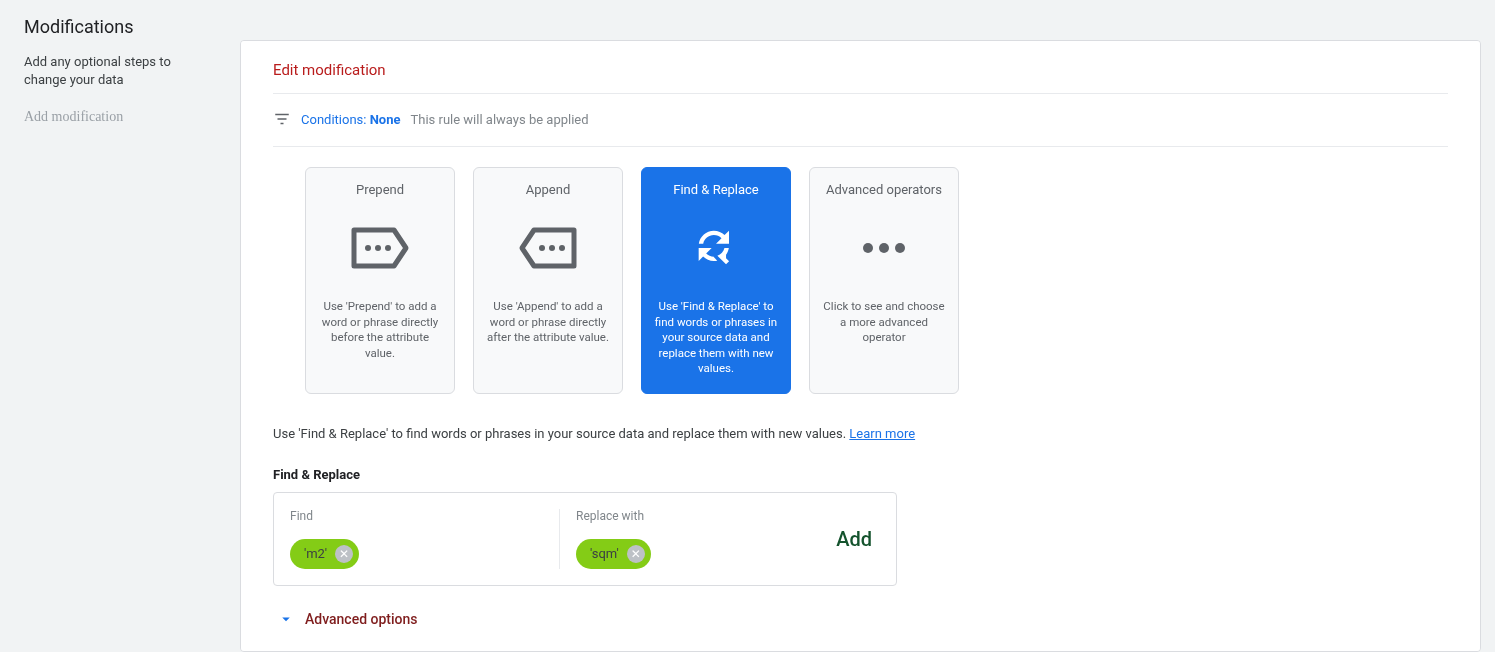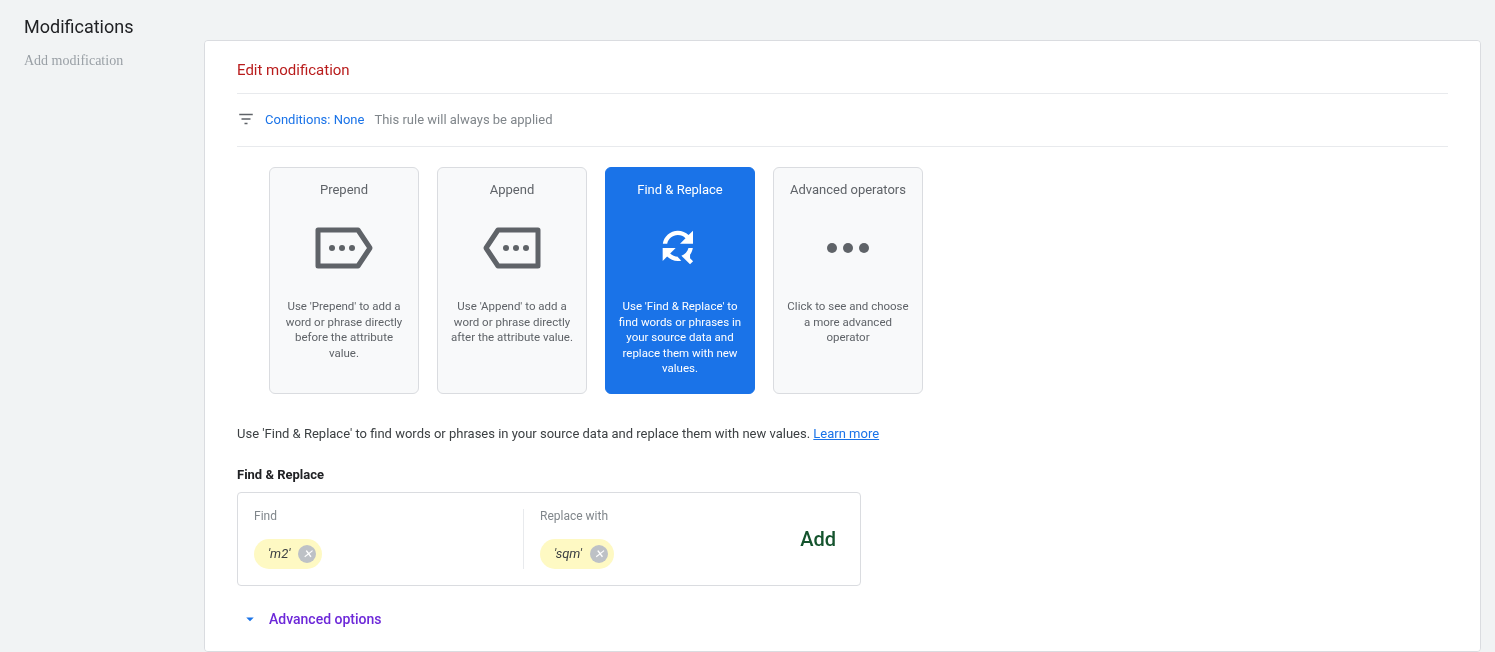--- a/index.html
+++ b/index.html
@@ -5,21 +5,21 @@
 * { box-sizing: border-box; margin: 0; padding: 0; }
 body {
   font-family: Roboto, Arial, sans-serif;
   background: #f1f3f4;
   width: 1495px;
   height: 652px;
   overflow: hidden;
 }
 .layout { display: flex; width: 100%; height: 100%; }
 .sidebar {
-  width: 204px;
+  width: 240px;
   padding: 16px 24px;
   background: #f1f3f4;
 }
 .sidebar-title {
   font-size: 18px;
   font-weight: 400;
   color: #202124;
   margin-bottom: 16px;
 }
 .sidebar-desc {
@@ -52,21 +52,21 @@
 .conditions-row {
   display: flex;
   align-items: center;
   gap: 10px;
   font-size: 13px;
   color: #5f6368;
   margin-bottom: 18px;
 }
 .conditions-row .filter-icon { color: #5f6368; display:flex; }
 .conditions-link { color: #1a73e8; }
-.conditions-link .bold { font-weight: 400; }
+.conditions-link .bold { font-weight: 700; }
 .conditions-note { color: #80868b; }
 .cards-row {
   display: flex;
   gap: 18px;
   margin: 20px 0 32px 24px;
   padding-left: 8px;
 }
 .card {
   width: 150px;
   border: 1px solid #dadce0;
@@ -134,61 +134,61 @@
 .fr-col.sep { border-right: 1px solid #e8eaed; }
 .fr-col.second { padding-left: 16px; }
 .fr-label {
   font-size: 12px;
   color: #80868b;
   margin-bottom: 16px;
 }
 .chip {
   display: inline-flex;
   align-items: center;
-  background: #fef9c3;
+  background: #84cc16;
   border-radius: 16px;
   padding: 6px 6px 6px 14px;
   font-size: 13px;
   color: #3c4043;
   gap: 8px;
-  font-style: italic;
 }
 .chip-remove {
   width: 18px; height:18px; border-radius:50%;
   background:#bdc1c6; color:#fff;
   display:flex; align-items:center; justify-content:center;
   font-size:12px; line-height:1; cursor:pointer;
 }
 .add-btn {
   margin-left: auto;
   align-self: center;
   color: #14532d;
   font-size: 20px;
   font-weight: 500;
   cursor: pointer;
   padding-right: 8px;
 }
 .advanced-options {
   display: flex;
   align-items: center;
   gap: 10px;
-  color: #6d28d9;
+  color: #7f1d1d;
   font-size: 14px;
   font-weight: 500;
   cursor: pointer;
   margin-left: 4px;
 }
 .chevron { display:flex; }
 </style>
 </head>
 <body>
 
 <div class="layout">
   <aside class="sidebar">
     <h2 class="sidebar-title">Modifications</h2>
+    <p class="sidebar-desc">Add any optional steps to change your data</p>
     <div class="add-modification-link">Add modification</div>
   </aside>
 
   <main class="main-panel">
     <div class="section-title">Edit modification</div>
     <hr class="hr">
 
     <div class="conditions-row">
       <span class="filter-icon">
         <svg width="18" height="18" viewBox="0 0 24 24" fill="#5f6368">

